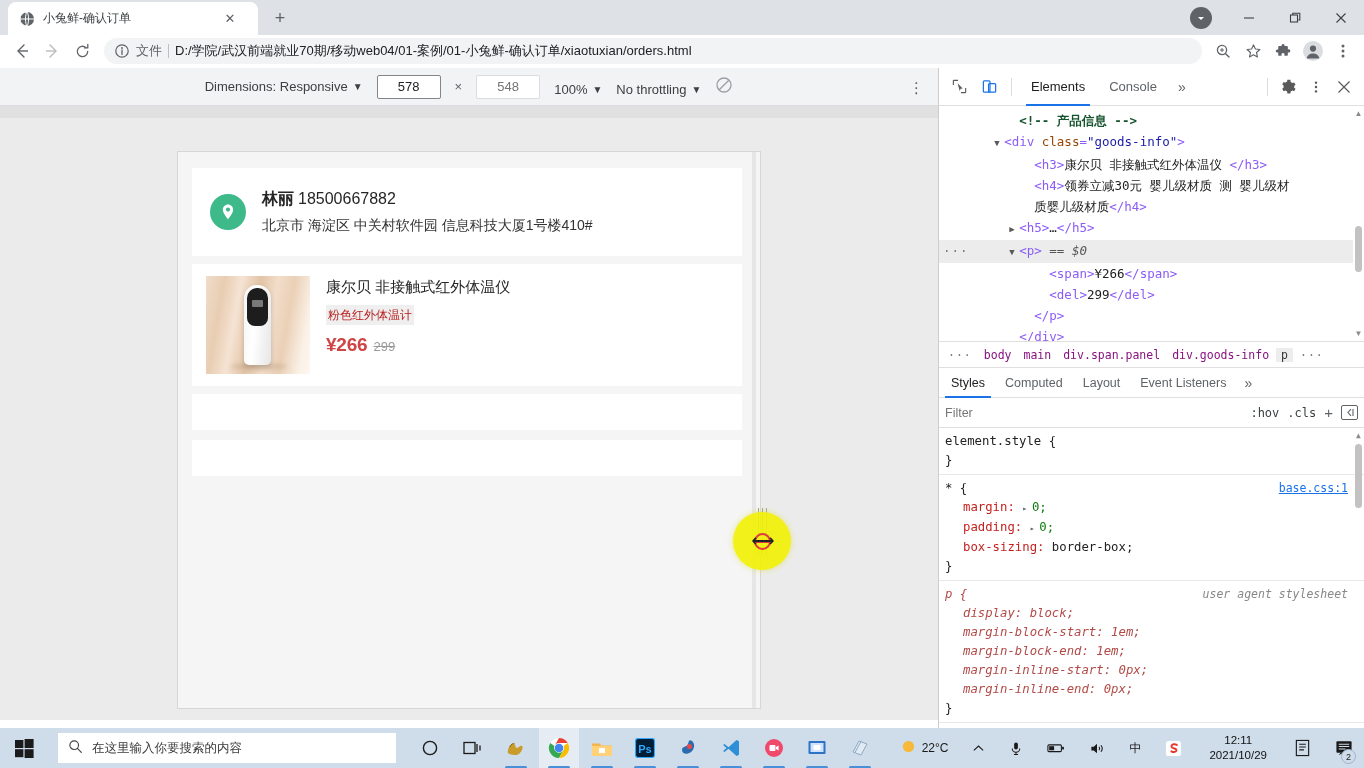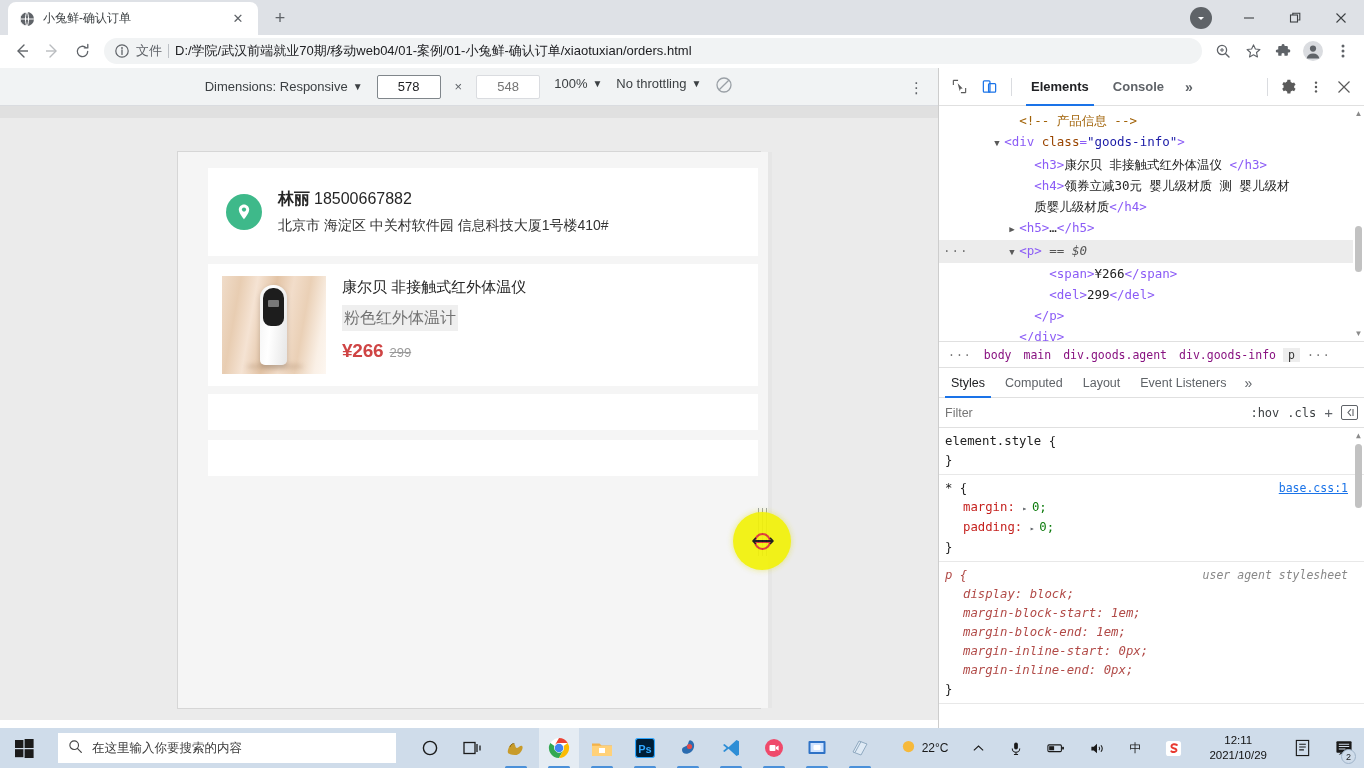--- a/index.html
+++ b/index.html
@@ -12,21 +12,21 @@
   .app { position:relative; width:1364px; height:768px; }
 
   
   .tabstrip {
     position:absolute; left:0; top:0; width:1364px; height:35px;
     background:#dee1e6; display:flex; align-items:flex-end;
   }
   .tab {
     position:relative; margin-left:8px; width:250px; height:33px;
     background:#fff; border-radius:8px 8px 0 0;
-    display:flex; align-items:center; padding:0 12px 0 11px; gap:8px;
+    display:flex; align-items:center; padding:0 20px 0 11px; gap:8px;
   }
   .tab-favicon { width:16px; height:16px; flex:0 0 16px; }
   .tab-title {
     flex:1; font-size:12px; color:#3c4043; white-space:nowrap;
     overflow:hidden; text-overflow:ellipsis;
   }
   .tab-close {
     width:16px; height:16px; flex:0 0 16px; display:flex;
     align-items:center; justify-content:center; border-radius:50%;
     color:#5f6368; font-size:13px; line-height:1;
@@ -85,41 +85,41 @@
   }
   .dim-select { display:flex; align-items:center; gap:5px; cursor:default; }
   .caret { font-size:10px; }
   .dim-input {
     width:64px; height:24px; border:1px solid #80868b; border-radius:2px;
     background:#fff; text-align:center; font-size:13px; color:#202124;
     font-family:inherit;
   }
   .dim-input.ghost { border-color:#dadce0; color:#80868b; }
   .dim-x { color:#5f6368; font-size:13px; }
-  .throttle-group { display:flex; align-items:flex-start; gap:14px; }
+  .throttle-group { display:flex; align-items:flex-end; gap:14px; }
   .kebab-dev {
     position:absolute; right:14px; top:50%; transform:translateY(-50%);
     color:#5f6368; font-size:15px; letter-spacing:0; line-height:1;
   }
 
   
   .stage {
     position:absolute; left:0; top:106px; width:938px; height:614px;
     background:#ebebeb; overflow:hidden;
   }
   .stage-topstrip {
     position:absolute; left:0; top:0; width:938px; height:12px;
     background:#e0e0e0;
   }
   .device-frame {
     position:absolute; left:178px; top:46px; width:582px; height:556px;
     background:#f5f5f5; box-shadow:0 0 0 1px #d6d6d6;
   }
   .page {
-    position:absolute; left:16px; top:0; width:578px; height:556px;
+    position:absolute; left:0; top:0; width:578px; height:556px;
     background:#f5f5f5; overflow:hidden;
     font-family:"Liberation Sans","DejaVu Sans",sans-serif;
   }
   .page-scrollbar {
     position:absolute; right:0; top:0; width:4px; height:556px;
     background:#e6e6e6;
   }
 
   
   .addr-card {
@@ -162,21 +162,21 @@
     background:#8a8a8a; border-radius:1px; opacity:.85;
   }
   .thumb-shadow {
     position:absolute; left:24px; bottom:4px; width:58px; height:7px;
     background:rgba(180,150,120,.35); border-radius:50%; filter:blur(2px);
   }
   .goods-info { flex:1; display:flex; flex-direction:column; min-width:0; }
   .goods-title { font-size:15px; color:#262626; line-height:1.45; }
   .goods-sub { font-size:15px; color:#262626; line-height:1.45; }
   .goods-attr {
-    font-size:16px; color:#737373; margin-top:7px; background:#efefef;
+    font-size:12px; color:#b91c1c; margin-top:7px; background:#efefef;
     align-self:flex-start; padding:1px 2px; line-height:1.5;
   }
   .goods-price { margin-top:9px; display:flex; align-items:baseline; gap:6px; }
   .price-now {
     font-size:19px; color:#cf4444; font-weight:700; letter-spacing:-.2px;
   }
   .price-old { font-size:13px; color:#999; text-decoration:line-through; }
 
   
   .blank-row {
@@ -217,21 +217,21 @@
 
   
   .devtools {
     position:absolute; left:938px; top:68px; width:426px; height:672px;
     background:#fff; border-left:1px solid #cdcdcd;
     display:flex; flex-direction:column;
     font-family:"Liberation Sans","DejaVu Sans",sans-serif;
   }
   .dt-header {
     height:38px; display:flex; align-items:center; padding:0 6px; gap:2px;
-    border-bottom:1px solid #e0e0e0; flex:0 0 38px;font-weight:bold;
+    border-bottom:1px solid #e0e0e0; flex:0 0 38px;
   }
   .dt-iconbtn {
     width:28px; height:28px; display:flex; align-items:center;
     justify-content:center; color:#5a5a5a; border-radius:3px;
   }
   .dt-iconbtn.active { color:#1a73e8; }
   .dt-vsep { width:1px; height:18px; background:#dadce0; margin:0 6px; }
   .dt-tabs { display:flex; align-items:center; height:38px; gap:2px; }
   .dt-tab {
     height:38px; padding:0 11px; display:flex; align-items:center;
@@ -256,21 +256,21 @@
     color:#222; white-space:pre; user-select:none;
   }
   .dom-line { padding-left:10px; position:relative; }
   .dom-line.sel { background:#ececec; }
   .dom-line .dots {
     position:absolute; left:4px; color:#777; letter-spacing:1px;
   }
   .tri {
     display:inline-block; width:10px; color:#5a5a5a; font-size:9px;
   }
-  .c-comment { color:#a16207; }
+  .c-comment { color:#14532d;font-weight:bold; }
   .c-punct   { color:#8b5cf6; }
   .c-attr    { color:#994500; }
   .c-val     { color:#1a1aa6; }
   .c-text    { color:#222; }
   .c-dollar  { color:#555; font-style:italic; }
   .dom-scroll {
     position:absolute; right:0; top:0; width:11px; height:100%;
     background:#fff;
   }
   .dom-scroll .arw {
@@ -649,21 +649,21 @@
         <div class="arw up">▲</div>
         <div class="thumbbar"></div>
         <div class="arw dn">▼</div>
       </div>
     </div>
 
     <div class="dt-crumbs" id="crumbs">
         <span class="crumb ell">···</span>
         <span class="crumb ">body</span>
         <span class="crumb ">main</span>
-        <span class="crumb ">div.goods.agent</span>
+        <span class="crumb ">div.span.panel</span>
         <span class="crumb ">div.goods-info</span>
         <span class="crumb sel">p</span>
         <span class="crumb ell">···</span>
       </div>
 
     <div class="dt-stabs">
       <div class="stab sel">Styles</div>
       <div class="stab">Computed</div>
       <div class="stab">Layout</div>
       <div class="stab">Event Listeners</div>
@@ -691,20 +691,21 @@
             </div>
             <div>}</div>
           </div>
           <div class="rule">
             <div class="rule-head">
               <span class="sel-name">* {</span>
               <span class="rule-src"><a>base.css:1</a></span>
             </div>
             <div class="decl"><span class="prop">margin: </span><span class="arrow-mini">▸ </span><span class="val">0;</span></div>
             <div class="decl"><span class="prop">padding: </span><span class="arrow-mini">▸ </span><span class="val">0;</span></div>
+            <div class="decl"><span class="prop">box-sizing: </span><span class="val plain">border-box;</span></div>
             <div>}</div>
           </div>
           <div class="rule italic">
             <div class="rule-head">
               <span class="sel-name">p {</span>
               <span class="rule-src ua">user agent stylesheet</span>
             </div>
             <div class="decl"><span class="prop ua">display: </span><span class="val ua">block;</span></div>
             <div class="decl"><span class="prop ua">margin-block-start: </span><span class="val ua">1em;</span></div>
             <div class="decl"><span class="prop ua">margin-block-end: </span><span class="val ua">1em;</span></div>

